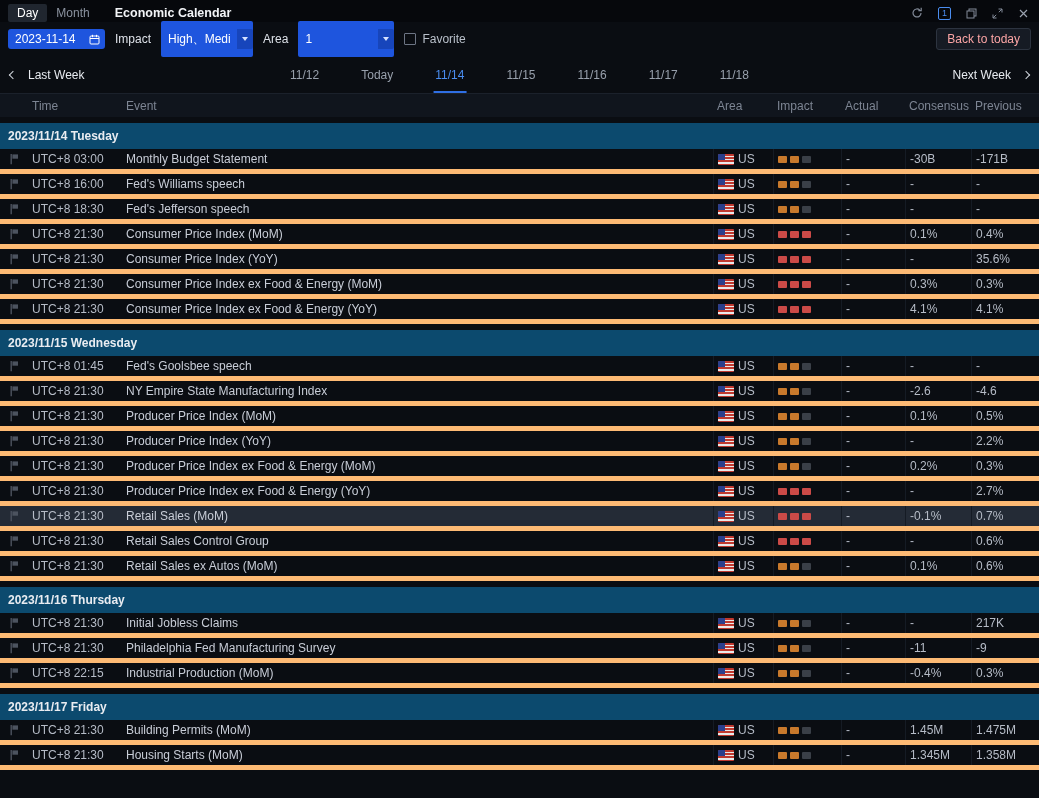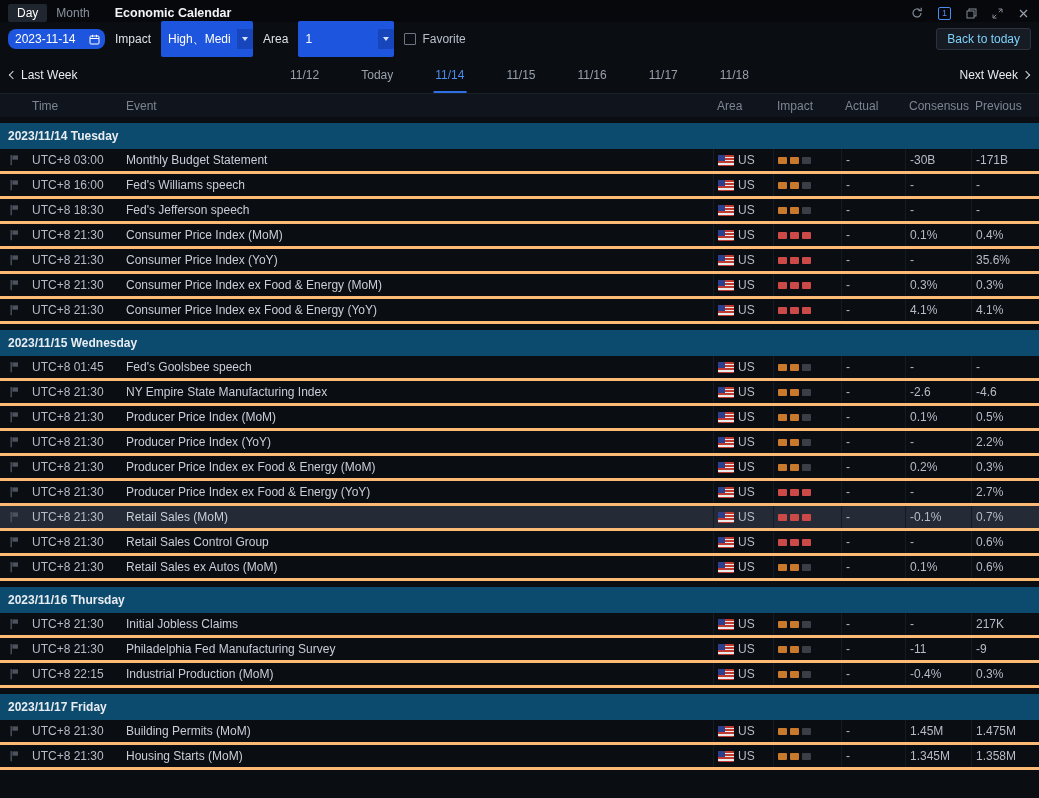--- a/index.html
+++ b/index.html
@@ -19,60 +19,60 @@
   .titlebar-icons { margin-left:auto; display:flex; align-items:center; gap:15px; }
   .tb-icon { display:flex; align-items:center; justify-content:center; cursor:pointer; }
   .panel-badge {
     color:var(--active-tab-blue,#4a8df0); border:1px solid var(--active-tab-blue,#4a8df0);
     font-size:9px; line-height:11px; padding:0 3px; border-radius:2px; cursor:pointer;
   }
 
   
   .filter-row { height:34px; display:flex; align-items:center; padding:0 8px; gap:10px; }
   .date-field {
-    width:97px; height:20px; background:var(--accent-blue,#1e55de); border-radius:8px;
+    width:97px; height:20px; background:var(--accent-blue,#1e55de); border-radius:3px;
     color:#fff; display:flex; align-items:center; justify-content:space-between;
     padding:0 5px 0 7px; cursor:pointer;
   }
   .filter-label { color:#dde1e8; }
   .select { height:36px; background:var(--accent-blue,#1e55de); border-radius:2px; color:#fff; display:flex; align-items:center; cursor:pointer; }
   .select .val { padding:0 7px; white-space:nowrap; overflow:hidden; }
   .select .arrow-box { width:16px; height:20px; background:#1745bb; display:flex; align-items:center; justify-content:center; border-radius:0 2px 2px 0; }
   .caret { width:0; height:0; border-left:3.5px solid transparent; border-right:3.5px solid transparent; border-top:4px solid #d7e2ff; }
   .select.impact .val { width:76px; }
   .select.area .val { width:80px; }
   .checkbox { width:12px; height:12px; border:1px solid #6d7584; border-radius:1px; cursor:pointer; }
   .fav-label { color:#b9c0ca; margin-left:-4px; }
   .back-btn {
     margin-left:auto; height:22px; padding:4px 10px; background:#161b24; border:1px solid #2d3440;
-    border-radius:3px; color:#7dd3fc; display:flex; align-items:center; cursor:pointer;
+    border-radius:3px; color:#fca5a5; display:flex; align-items:center; cursor:pointer;
   }
 
   
   .week-nav { height:38px; display:flex; align-items:center; padding:0 10px; border-bottom:1px solid #1b212b; position:relative; }
-  .week-link { display:flex; align-items:center; gap:5px; color:#e8ebf0; cursor:pointer; }
+  .week-link { display:flex; align-items:center; gap:12px; color:#e8ebf0; cursor:pointer; }
   .chev { display:inline-block; width:6px; height:6px; border-left:1.5px solid #d2d7de; border-bottom:1.5px solid #d2d7de; }
   .chev.left { transform:rotate(45deg); }
   .chev.right { transform:rotate(225deg); }
   .day-tabs { position:absolute; left:50%; transform:translateX(-50%); display:flex; gap:20px; height:100%; }
   .day-tab { padding:0 11px; display:flex; align-items:center; color:#98a0ac; position:relative; cursor:pointer; }
   .day-tab.active { color:var(--active-tab-blue,#4a8df0); }
   .day-tab.active::after { content:""; position:absolute; left:9px; right:9px; bottom:0; height:2px; background:#2f6fe4; }
 
   
   .grid-cols { display:grid; grid-template-columns:28px 94px 1fr 60px 68px 64px 66px 68px; align-items:center; }
   .table-header { height:23px; background:#10151d; color:#7d8593; }
   .table-header > div { padding-left:4px; white-space:nowrap; overflow:hidden; }
 
   .section-header {
     height:26px; margin-top:6px; background:#0c4a6e; display:flex; align-items:center;
     padding-left:8px; color:#e9ecf1; font-weight:bold;
   }
 
-  .row { height:25px; border-bottom:3px solid #fdba74; color:#b6bcc7; cursor:pointer; }
+  .row { height:25px; border-bottom:5px solid #fdba74; color:#b6bcc7; cursor:pointer; }
   .row.highlighted { background:var(--highlight-row,#242b36); }
   .cell { padding-left:4px; white-space:nowrap; overflow:hidden; height:100%; display:flex; align-items:center; }
   .cell.sep { border-left:1px solid #151b24; }
   .icon-cell { justify-content:center; padding-left:0; }
   .c-event { color:#c8cdd7; }
 
   .flag {
     width:16px; height:11px; display:inline-block; position:relative; flex:0 0 auto;
     background:repeating-linear-gradient(180deg, #c0392f 0 1.6px, #e9e9e9 1.6px 3.2px);
     border-radius:1px; margin-right:4px; overflow:hidden;

